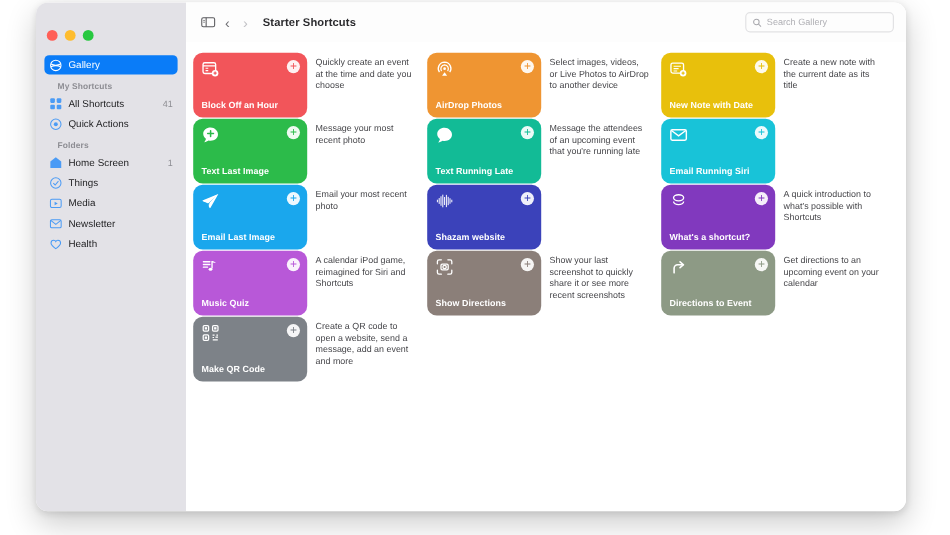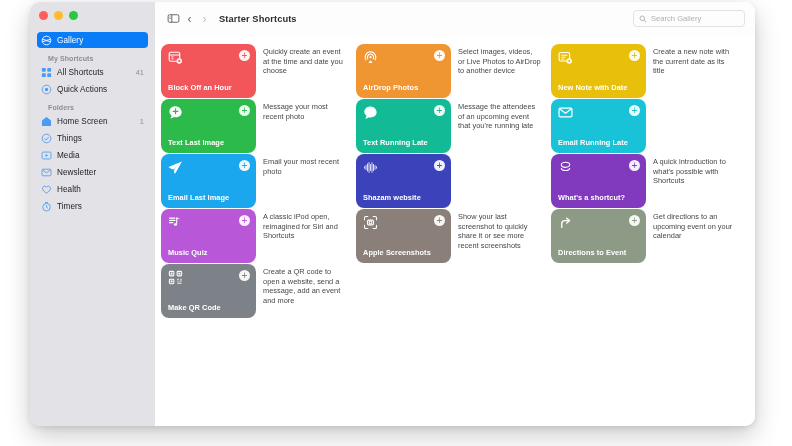--- a/index.html
+++ b/index.html
@@ -17,21 +17,21 @@
     overflow: hidden;
     display: flex;
     box-shadow: 0 10px 26px rgba(0,0,0,0.20), 0 2px 6px rgba(0,0,0,0.10);
     background: #ffffff;
   }
 
   
   #sidebar {
     width: 125px;
     background: #e3e2e7;
-    padding-top: 0;
+    padding-top: 14px;
     flex: 0 0 125px;
     position: relative;
   }
   .traffic {
     height: 27px;
     display: flex;
     align-items: center;
     padding-left: 9px;
     gap: 6px;
   }
@@ -108,21 +108,21 @@
   .tb-chev.dim { color: #c2c2c6; }
   #tb-title {
     font-size: 9.3px;
     font-weight: 700;
     color: #2d2d30;
     margin-left: 7px;
     letter-spacing: .1px;
   }
   #tb-spacer { flex: 1 1 auto; }
   #search {
-    width: 112px; height: 17px;
+    width: 124px; height: 17px;
     border: 1px solid #e2e2e4;
     border-radius: 4px;
     background: #fdfdfd;
     display: flex; align-items: center;
     padding: 0 5px;
     gap: 4px;
   }
   #search .mag { color: #a9a9ae; width:8px; height:8px; }
   #search .ph { font-size: 7.6px; color: #b0b0b5; }
 
@@ -280,30 +280,20 @@
 
       <div class="side-item">
         <span class="si-ico">
           <svg viewBox="0 0 16 16" width="11" height="11" fill="none" stroke="currentColor" stroke-width="1.3">
             <path d="M8 13.4C5.6 11.6 2.2 9.6 2.2 6.6 2.2 4.6 3.7 3.2 5.5 3.2 6.7 3.2 7.6 3.9 8 4.7 8.4 3.9 9.3 3.2 10.5 3.2 12.3 3.2 13.8 4.6 13.8 6.6 13.8 9.6 10.4 11.6 8 13.4Z"></path>
           </svg>
         </span>
         <span class="si-label">Health</span>
       </div>
 
-      <div class="side-item">
-        <span class="si-ico">
-          <svg viewBox="0 0 16 16" width="11" height="11" fill="none" stroke="currentColor" stroke-width="1.25">
-            <circle cx="8" cy="9" r="5.5"></circle>
-              <path d="M8 6.2V9l2 1.3"></path>
-              <path d="M6 2.1h4"></path>
-          </svg>
-        </span>
-        <span class="si-label">Timers</span>
-      </div>
 
     </div>
   </div>
 
   <div id="main">
 
     <div id="toolbar">
       <div class="tb-icon">
         <svg viewBox="0 0 16 16" width="13" height="13" fill="none" stroke="currentColor" stroke-width="1.1">
           <rect x="1.4" y="3.4" width="13.2" height="9.2" rx="1.6"></rect>
@@ -413,21 +403,21 @@
             <div class="card" style="background: rgb(24, 195, 216);">
               <div class="glyph">
                 <svg viewBox="0 0 20 20" width="15" height="15" fill="none" stroke="currentColor" stroke-width="1.6">
                   <rect x="1.4" y="4.2" width="17.2" height="11.6" rx="1.6"></rect>
                   <path d="M2 5 10 11 18 5"></path>
                 </svg>
               </div>
               <div class="plus">
                 <span style="color: rgb(24, 195, 216);">+</span>
               </div>
-              <div class="cname">Email Running Late</div>
+              <div class="cname">Email Running Siri</div>
             </div>
           </div>
           <div class="cell">
             <div class="card" style="background: rgb(26, 167, 237);">
               <div class="glyph">
                 <svg viewBox="0 0 20 20" width="15" height="15" fill="currentColor" stroke="none">
                   <path d="M18.6 2.1 1.5 9.1c-.6.2-.6 1 0 1.2l5.3 1.9 1.9 5.3c.2.6 1 .6 1.2 0L18.6 2.1Zm-1.9 1.1-8.1 8.9 0 0 -.6 4.1 -1.2-3.4 9.9-9.6Z"></path>
                   <path d="M18.3 2.4 7.5 12.4l-5.5-2 16.3-8Z"></path>
                 </svg>
               </div>
@@ -474,35 +464,35 @@
                   <path d="M11.6 3.4v8.2" stroke-width="1.5" fill="none"></path>
                   <path d="M11.6 3.4c2 .2 3.4 1 4.2 2.2-1.2-.5-2.7-.7-4.2-.6Z" stroke="none"></path>
                   <ellipse cx="9.9" cy="12.6" rx="2.1" ry="1.7" stroke="none"></ellipse>
                 </svg>
               </div>
               <div class="plus">
                 <span style="color: rgb(184, 88, 216);">+</span>
               </div>
               <div class="cname">Music Quiz</div>
             </div>
-            <div class="cdesc">A classic iPod open, reimagined for Siri and Shortcuts</div>
+            <div class="cdesc">A calendar iPod game, reimagined for Siri and Shortcuts</div>
           </div>
           <div class="cell">
             <div class="card" style="background: rgb(139, 127, 121);">
               <div class="glyph">
                 <svg viewBox="0 0 20 20" width="15" height="15" fill="none" stroke="currentColor" stroke-width="1.45" stroke-linecap="round">
                   <path d="M2 6.4V3.8C2 2.8 2.8 2 3.8 2h2.6M13.6 2h2.6c1 0 1.8.8 1.8 1.8v2.6M18 13.6v2.6c0 1-.8 1.8-1.8 1.8h-2.6M6.4 18H3.8C2.8 18 2 17.2 2 16.2v-2.6"></path>
                   <rect x="6" y="6.8" width="8" height="6.4" rx="1.4"></rect>
                   <circle cx="10" cy="10" r="1.9"></circle>
                 </svg>
               </div>
               <div class="plus">
                 <span style="color: rgb(139, 127, 121);">+</span>
               </div>
-              <div class="cname">Apple Screenshots</div>
+              <div class="cname">Show Directions</div>
             </div>
             <div class="cdesc">Show your last screenshot to quickly share it or see more recent screenshots</div>
           </div>
           <div class="cell">
             <div class="card" style="background: rgb(141, 154, 133);">
               <div class="glyph">
                 <svg viewBox="0 0 20 20" width="15" height="15" fill="none" stroke="currentColor" stroke-width="1.8" stroke-linecap="round" stroke-linejoin="round">
                   <path d="M5 16.5v-5c0-2.2 1.8-4 4-4h6"></path>
                   <path d="M11.6 4.2 15.4 7.5 11.6 10.8"></path>
                 </svg>

